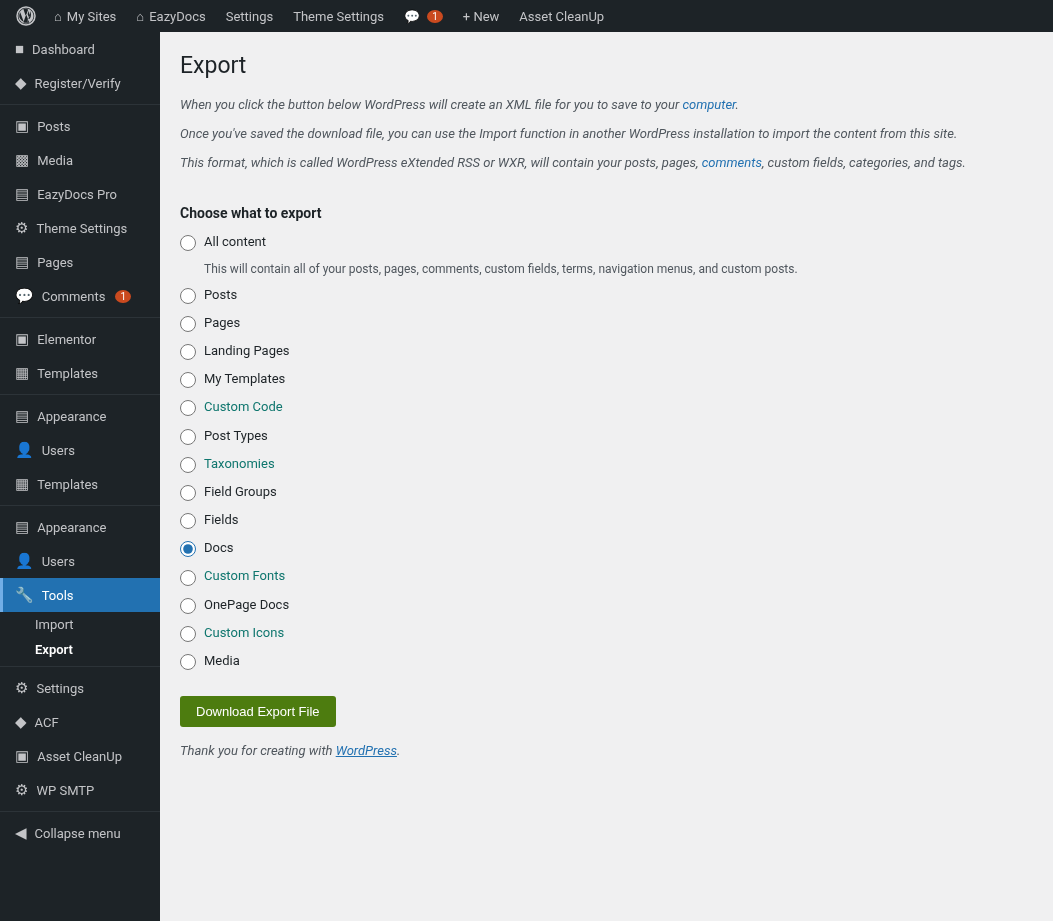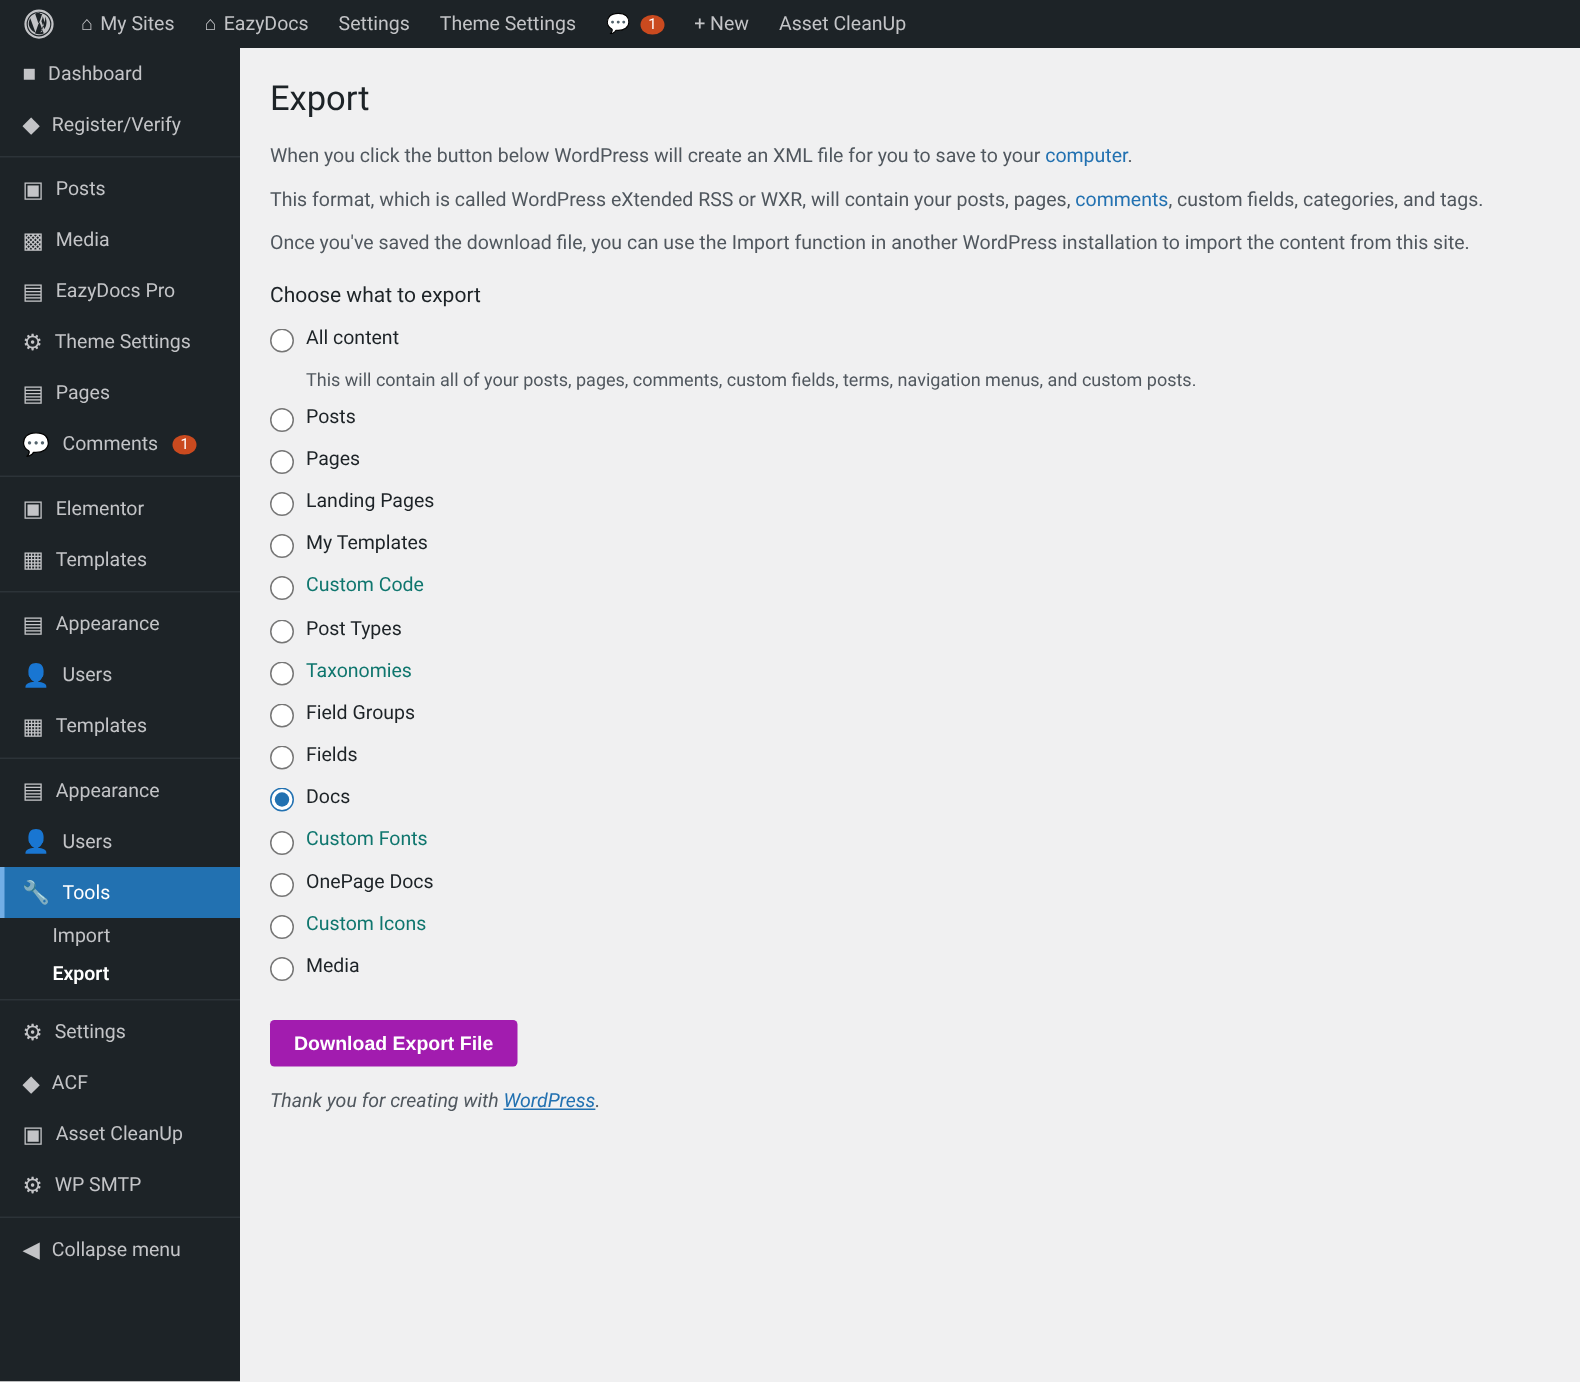--- a/index.html
+++ b/index.html
@@ -97,27 +97,28 @@
       font-size: 23px;
       font-weight: 400;
       color: #1d2327;
       margin-bottom: 16px;
     }
     .export-description {
       margin-bottom: 8px;
       line-height: 1.6;
       color: #50575e;
       font-size: 13px;
+      font-style: italic;
     }
     .export-description a, .export-description span.link { color: #2271b1; text-decoration: none; }
     .choose-heading {
       font-size: 14px;
-      font-weight: 400;
+      font-weight: 700;
       color: #1d2327;
-      margin: 16px 0 12px 0;
+      margin: 32px 0 12px 0;
     }
     .export-form { }
     .radio-option {
       display: flex;
       align-items: center;
       margin-bottom: 10px;
       gap: 8px;
     }
     .radio-option input[type="radio"] {
       margin-top: 2px;
@@ -130,26 +131,26 @@
       color: #1d2327;
       line-height: 1.4;
     }
     .radio-label.colored { color: #0f766e; }
     .all-content-desc {
       margin: 0 0 10px 24px;
       font-size: 12px;
       color: #50575e;
     }
     .download-btn {
-      background: #a21caf;
+      background: #4d7c0f;
       color: #fff;
       border: none;
       padding: 8px 16px;
       font-size: 13px;
-      font-weight: 700;
+      font-weight: 400;
       cursor: pointer;
       border-radius: 3px;
       margin-top: 16px;
     }
     .footer-text {
       margin-top: 16px;
       font-size: 13px;
       color: #50575e;
       font-style: italic;
     }
@@ -296,24 +297,24 @@
     </div>
   </div>
 
   <div id="main-content">
     <h1 class="page-title">Export</h1>
 
     <p class="export-description">
       When you click the button below WordPress will create an XML file for you to save to your <a href="#">computer</a>.
     </p>
     <p class="export-description">
-      This format, which is called WordPress eXtended RSS or WXR, will contain your posts, pages, <a href="#">comments</a>, custom fields, categories, and tags.
+      Once you've saved the download file, you can use the Import function in another WordPress installation to import the content from this site.
     </p>
     <p class="export-description">
-      Once you've saved the download file, you can use the Import function in another WordPress installation to import the content from this site.
+      This format, which is called WordPress eXtended RSS or WXR, will contain your posts, pages, <a href="#">comments</a>, custom fields, categories, and tags.
     </p>
 
     <h2 class="choose-heading">Choose what to export</h2>
 
     <div class="export-form">
 
       
       <div class="radio-option">
         <input type="radio" name="content" id="all-content" style="">
         <label class="radio-label" for="all-content">All content</label>

